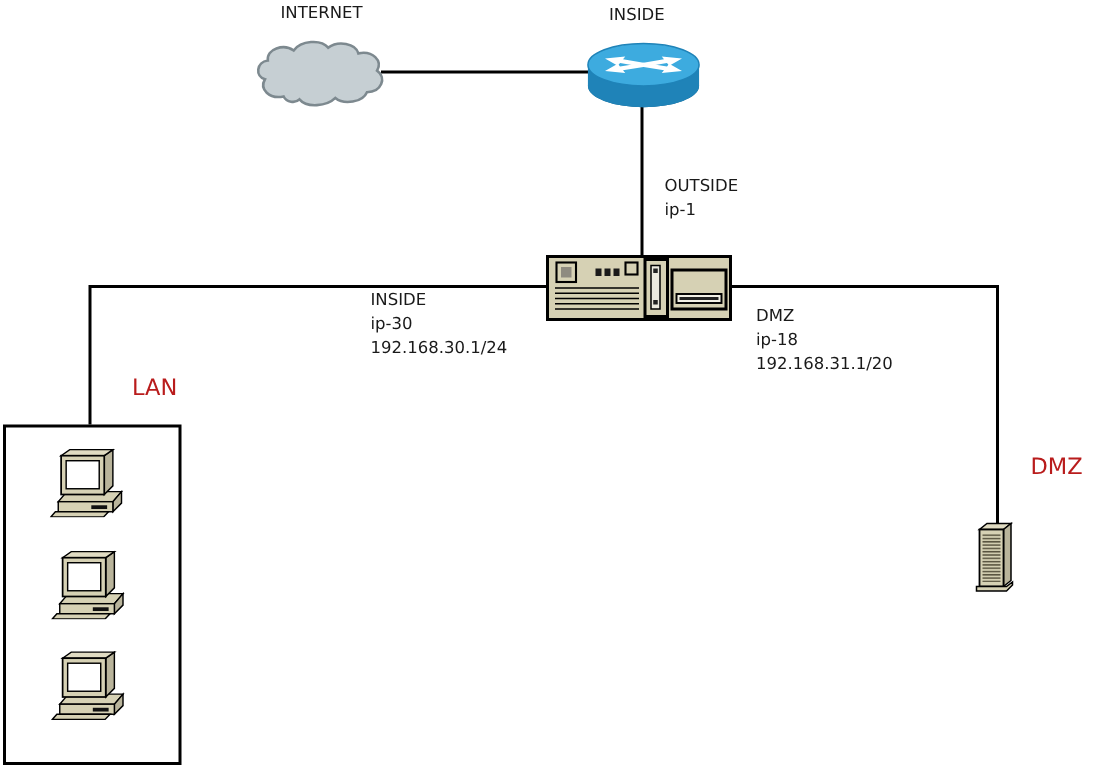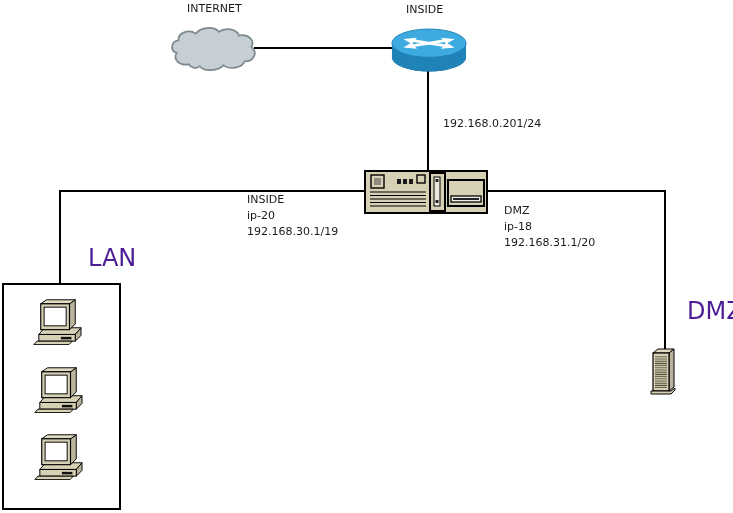--- a/index.html
+++ b/index.html
@@ -2,21 +2,21 @@
 <html><head>
 <meta charset="utf-8">
 <style>
   html,body{margin:0;padding:0;background:#fff;}
   .canvas{
     position:relative;width:733px;height:513px;background:#fff;overflow:hidden;
     font-family:"DejaVu Sans","Liberation Sans",sans-serif;color:#000;
   }
   .abs{position:absolute;}
   .lbl{font-size:11px;line-height:16px;white-space:nowrap;color:#1a1a1a;}
-  .lbl-big{font-size:24px;line-height:22px;white-space:nowrap;color:#4c1d95;text-align:center;}
+  .lbl-big{font-size:15px;line-height:22px;white-space:nowrap;color:#b91c1c;text-align:center;}
   svg{display:block;}
   .zone-box{
     position:absolute;left:2px;top:283px;width:119px;height:227px;
     border:2px solid #000;background:#fff;box-sizing:border-box;
   }
 </style>
 </head>
 <body>
 
 <div class="canvas">
@@ -101,27 +101,28 @@
     <polygon points="19,44 19,6 24,2 24,40" fill="#b9b49b" stroke="#000" stroke-width="1"></polygon>
     <rect x="3" y="6" width="16" height="38" fill="#d6d1b4" stroke="#000" stroke-width="1.2"></rect>
     <rect x="5" y="9" width="12" height="32" fill="url(#vents)"></rect>
     <polygon points="1,44 21,44 25,41 25,43 21,47 1,47" fill="#d6d1b4" stroke="#000" stroke-width="1"></polygon>
   </svg>
 
   <div class="abs lbl" style="left:187px;top:1px">INTERNET</div>
   <div class="abs lbl" style="left:406px;top:2px">INSIDE</div>
 
   <div class="abs" style="left:443px;top:116px">
-    <div class="lbl">192.168.0.201/24</div>
+    <div class="lbl">OUTSIDE</div>
+    <div class="lbl">ip-1</div>
   </div>
 
   <div class="abs" style="left:247px;top:192px">
     <div class="lbl">INSIDE</div>
-    <div class="lbl">ip-20</div>
-    <div class="lbl">192.168.30.1/19</div>
+    <div class="lbl">ip-30</div>
+    <div class="lbl">192.168.30.1/24</div>
   </div>
 
   <div class="abs" style="left:504px;top:203px">
     <div class="lbl">DMZ</div>
     <div class="lbl">ip-18</div>
     <div class="lbl">192.168.31.1/20</div>
   </div>
 
   <div class="abs lbl-big" style="left:88px;top:247px">LAN</div>
   <div class="abs lbl-big" style="left:687px;top:300px">DMZ</div>

